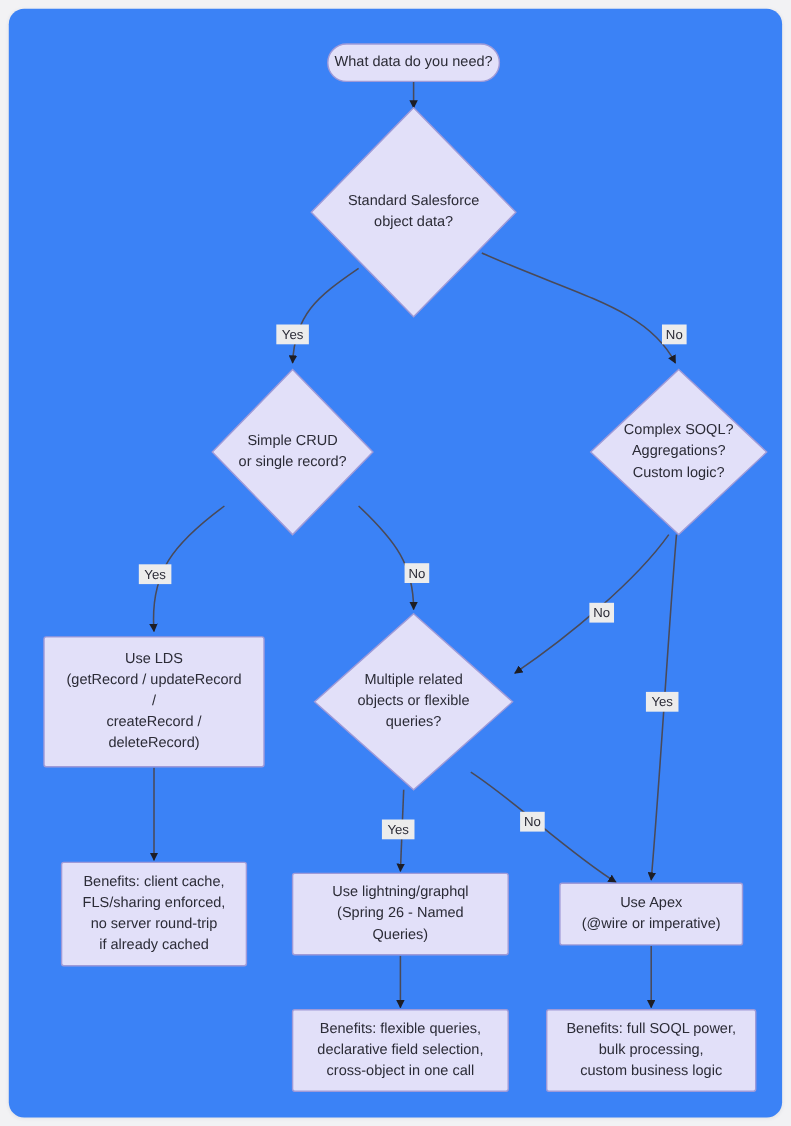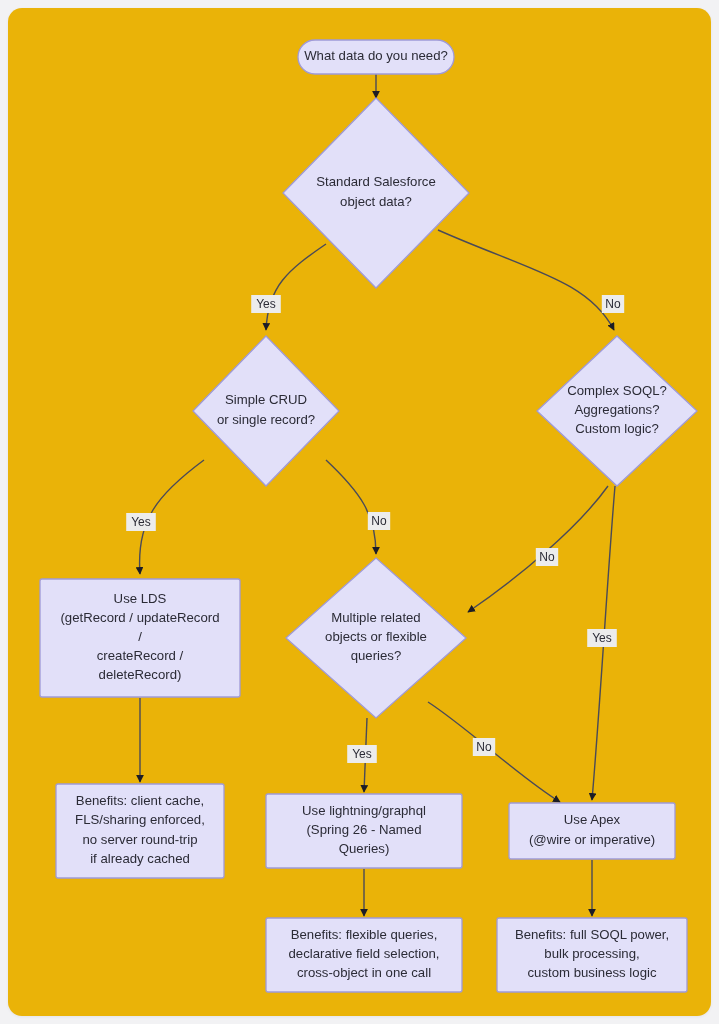--- a/index.html
+++ b/index.html
@@ -14,21 +14,21 @@
     height: 1024px;
     overflow: hidden;
     background: #f2f2f4;
   }
   #card {
     position: absolute;
     left: 8px;
     top: 8px;
     width: 703px;
     height: 1008px;
-    background: #eab308;
+    background: #3b82f6;
     border-radius: 14px;
     box-shadow: 0 1px 3px rgba(60,60,90,0.07);
     overflow: hidden;
   }
   svg#flow {
     position: absolute;
     left: 0;
     top: 0;
     width: 719px;
     height: 1024px;

